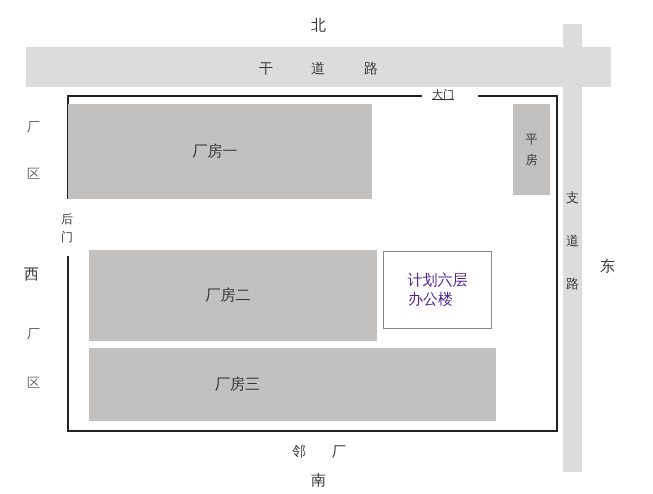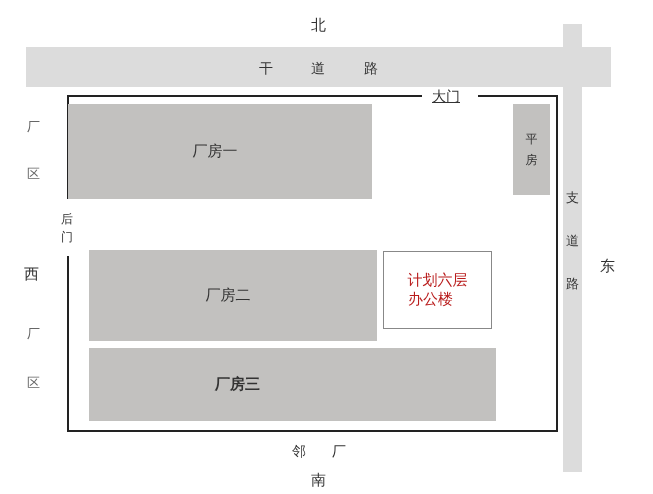--- a/index.html
+++ b/index.html
@@ -33,21 +33,21 @@
 
 <div class="abs lbl" style="left:600px;top:259px;font-size:15px;">东</div>
 
 <div class="abs line" style="left:67px;top:95px;width:355px;height:2px;"></div>
 <div class="abs line" style="left:478px;top:95px;width:80px;height:2px;"></div>
 <div class="abs line" style="left:556px;top:95px;width:2px;height:337px;"></div>
 <div class="abs line" style="left:67px;top:430px;width:491px;height:2px;"></div>
 <div class="abs line" style="left:67px;top:95px;width:2px;height:104px;"></div>
 <div class="abs line" style="left:67px;top:256px;width:2px;height:176px;"></div>
 
-<div class="abs lbl" style="left:432px;top:89px;font-size:14px;text-decoration:underline;">大门</div>
+<div class="abs lbl" style="left:432px;top:89px;font-size:11px;text-decoration:underline;">大门</div>
 
 <div class="abs lbl vtext" style="left:61px;top:213px;font-size:12px;">
   <span style="margin-bottom:6px;">后</span>
   <span>门</span>
 </div>
 
 <div class="abs bldg" style="left:68px;top:104px;width:304px;height:95px;">
   <span style="margin-left:-10px;">厂房一</span>
 </div>
 
@@ -55,27 +55,27 @@
   <div class="vtext" style="font-size:12px;">
     <span style="margin-bottom:4px;">平</span>
     <span>房</span>
   </div>
 </div>
 
 <div class="abs bldg" style="left:89px;top:250px;width:288px;height:91px;">
   <span style="margin-left:-10px;">厂房二</span>
 </div>
 
-<div class="abs" style="left:383px;top:251px;width:109px;height:78px;border:1px solid #888;box-sizing:border-box;display:flex;flex-direction:column;align-items:center;justify-content:center;font-size:15px;color:#b91c1c;line-height:1.3;">
+<div class="abs" style="left:383px;top:251px;width:109px;height:78px;border:1px solid #888;box-sizing:border-box;display:flex;flex-direction:column;align-items:center;justify-content:center;font-size:15px;color:#4c1d95;line-height:1.3;">
   <span>计划六层</span>
   <span style="margin-left:-14px;">办公楼</span>
 </div>
 
 <div class="abs bldg" style="left:89px;top:348px;width:407px;height:73px;">
-  <span style="margin-left:-110px;font-weight:bold;">厂房三</span>
+  <span style="margin-left:-110px;">厂房三</span>
 </div>
 
 <div class="abs side" style="left:27px;top:118px;">厂</div>
 <div class="abs side" style="left:27px;top:165px;">区</div>
 <div class="abs lbl" style="left:24px;top:267px;font-size:15px;">西</div>
 <div class="abs side" style="left:27px;top:325px;">厂</div>
 <div class="abs side" style="left:27px;top:374px;">区</div>
 
 <div class="abs lbl" style="left:292px;top:444px;">邻</div>
 <div class="abs lbl" style="left:332px;top:444px;">厂</div>

